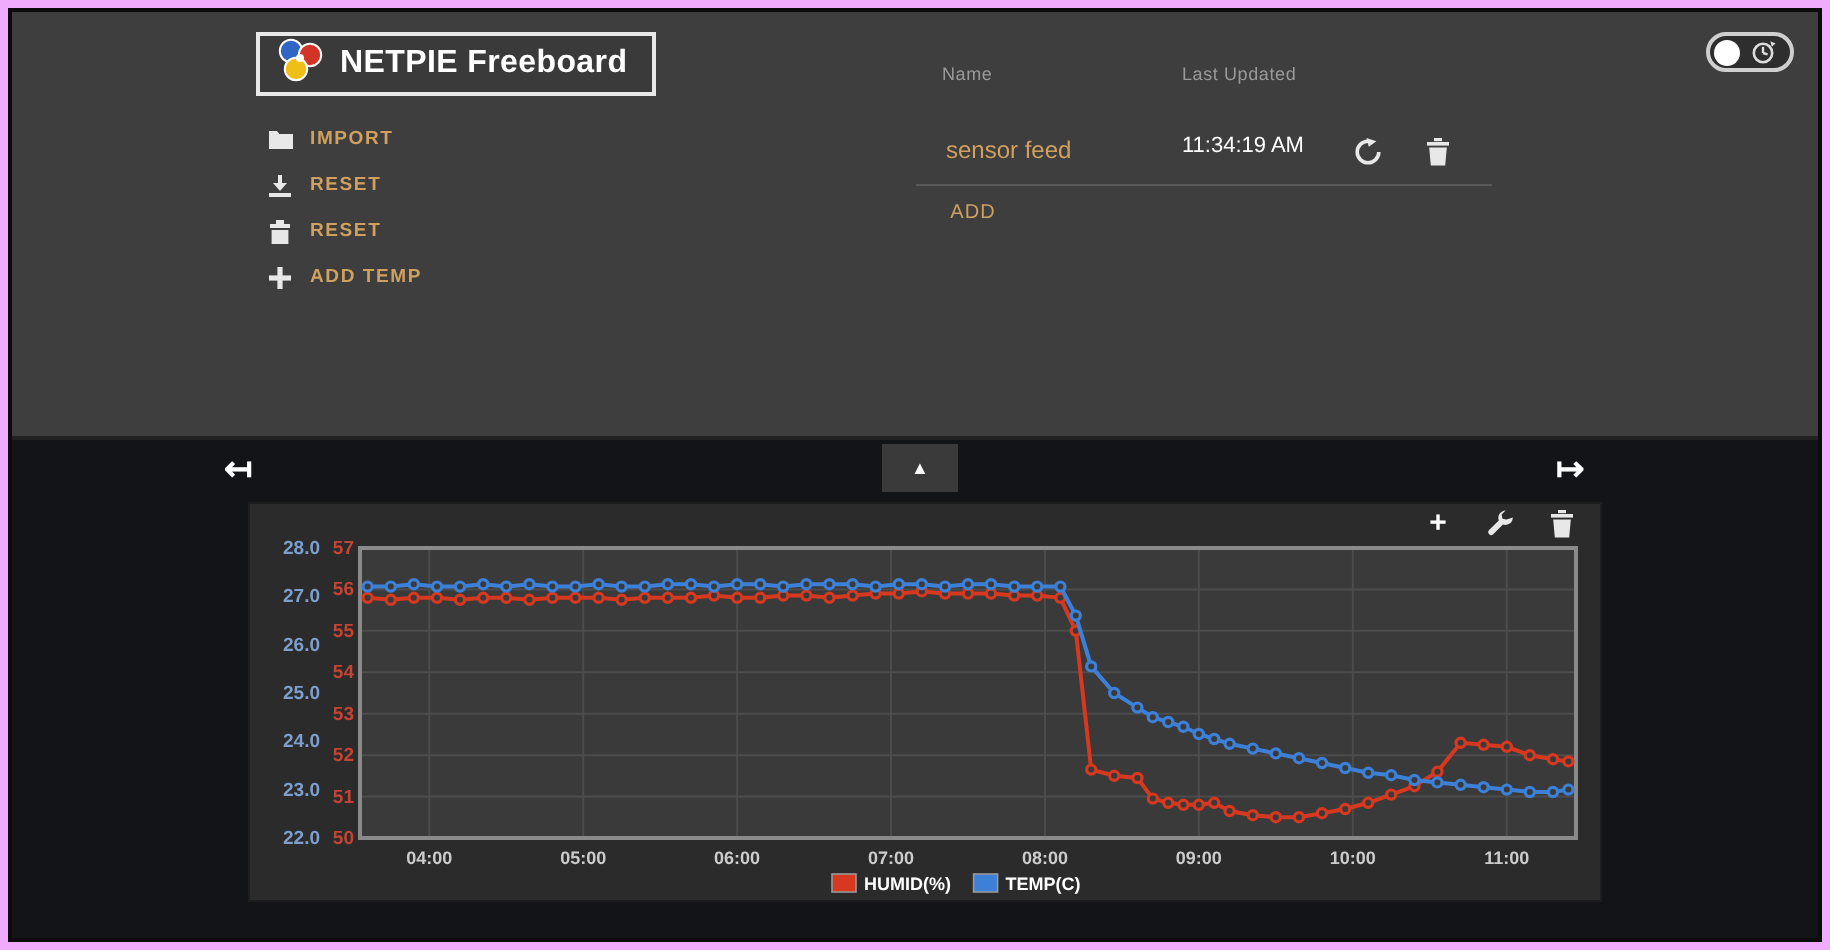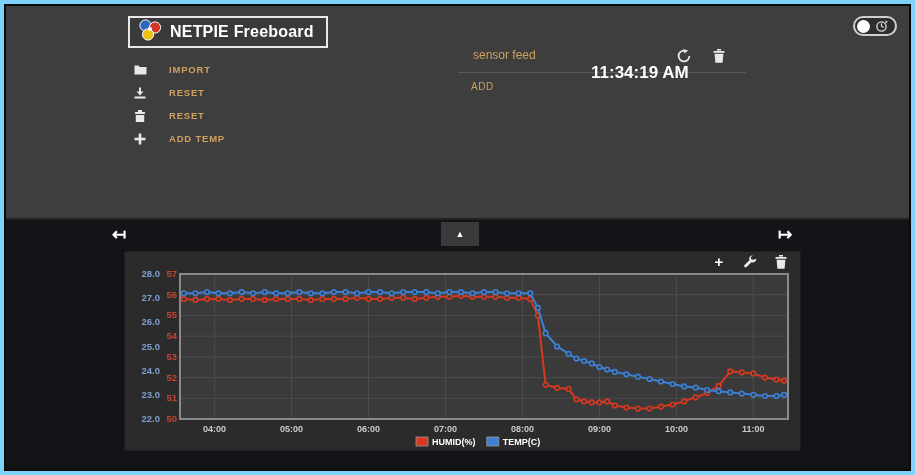--- a/index.html
+++ b/index.html
@@ -1,37 +1,37 @@
 <!DOCTYPE html>
 <html><head>
 <meta charset="utf-8">
 <style>
   html,body{margin:0;padding:0;background:#ffffff;}
   *{box-sizing:border-box;font-family:"Liberation Sans",sans-serif;}
-  .frame{position:relative;width:915px;height:475px;background:#7dd3fc;}
+  .frame{position:relative;width:915px;height:475px;background:#f0abfc;text-align:right;}
   .inner{position:absolute;left:4px;top:4px;width:907px;height:467px;border:2px solid #0b0b0b;background:#121418;overflow:hidden;}
 
   
   .header{position:absolute;left:0;top:0;width:100%;height:214px;background:#3e3e3e;border-bottom:2px solid #222;}
   .logo{position:absolute;left:122px;top:10px;height:32px;display:flex;align-items:center;gap:8px;
         border:2px solid #e8e8e8;background:#3a3a3a;padding:2px 12px 2px 8px;}
   .logo-text{color:#ffffff;font-size:16px;font-weight:bold;letter-spacing:.2px;white-space:nowrap;}
   .menu{position:absolute;left:127px;top:57px;display:flex;flex-direction:column;gap:10px;}
-  .menu-item{display:flex;align-items:center;gap:22px;height:13px;cursor:pointer;}
+  .menu-item{display:flex;align-items:center;gap:8px;height:13px;cursor:pointer;}
   .menu-item .lbl{color:#cfa05e;font-size:9.5px;font-weight:bold;letter-spacing:.8px;}
   .mi-icon{width:14px;height:13px;display:inline-flex;align-items:center;justify-content:center;}
 
   .datasources{position:absolute;left:452px;top:18px;width:288px;}
   .ds-title{color:#ffffff;font-size:10.5px;font-weight:bold;letter-spacing:.8px;padding-bottom:7px;border-bottom:1px solid #505050;}
   .ds-cols{position:relative;margin-top:8px;height:12px;color:#9a9a9a;font-size:9px;letter-spacing:.3px;}
   .ds-col-name{position:absolute;left:13px;}
   .ds-col-updated{position:absolute;left:133px;}
   .ds-row{position:relative;margin-top:22px;height:20px;}
   .ds-name{position:absolute;left:15px;top:2px;color:#cfa05e;font-size:12px;cursor:pointer;}
-  .ds-time{position:absolute;left:133px;top:17px;color:#ffffff;font-size:17px;font-weight:bold;}
+  .ds-time{position:absolute;left:133px;top:1px;color:#ffffff;font-size:11px;font-weight:normal;}
   .ds-ic{position:absolute;top:2px;width:15px;height:15px;cursor:pointer;display:inline-flex;align-items:center;justify-content:center;}
   .ds-ic.refresh{left:218px;}
   .ds-ic.trash{left:253px;}
   .ds-divider{margin-top:6px;border-top:1px solid #585858;}
   .ds-add{margin-top:8px;padding-left:13px;color:#cfa05e;font-size:10px;font-weight:normal;letter-spacing:.6px;cursor:pointer;width:40px;}
 
   .toggle{position:absolute;right:12px;top:10px;width:44px;height:20px;border:2px solid #cfcfcf;border-radius:11px;
           background:#2e2e2e;display:flex;align-items:center;padding:0 2px;cursor:pointer;}
   .knob{width:13px;height:13px;border-radius:50%;background:#ffffff;}
   .toggle .clock{margin-left:5px;display:inline-flex;}
@@ -105,20 +105,24 @@
             <svg width="12" height="12" viewBox="0 0 12 12">
                 <rect x="4.7" y="0.5" width="2.6" height="11" fill="#e8e8e8"></rect>
                 <rect x="0.5" y="4.7" width="11" height="2.6" fill="#e8e8e8"></rect>
               </svg>
           </span>
           <span class="lbl">ADD TEMP</span>
         </div>
       </div>
 
       <div class="datasources">
+        <div class="ds-cols">
+          <span class="ds-col-name">Name</span>
+          <span class="ds-col-updated">Last Updated</span>
+        </div>
         <div class="ds-row">
           <span class="ds-name">sensor feed</span>
           <span class="ds-time">11:34:19 AM</span>
           <span class="ds-ic refresh">
             <svg width="14" height="14" viewBox="0 0 14 14">
                 <path d="M7 1.6 A5.4 5.4 0 1 0 12.4 7" fill="none" stroke="#e8e8e8" stroke-width="1.8"></path>
                 <polygon points="6.2,0 11.2,1.6 7.4,4.4" fill="#e8e8e8"></polygon>
               </svg>
           </span>
           <span class="ds-ic trash">

